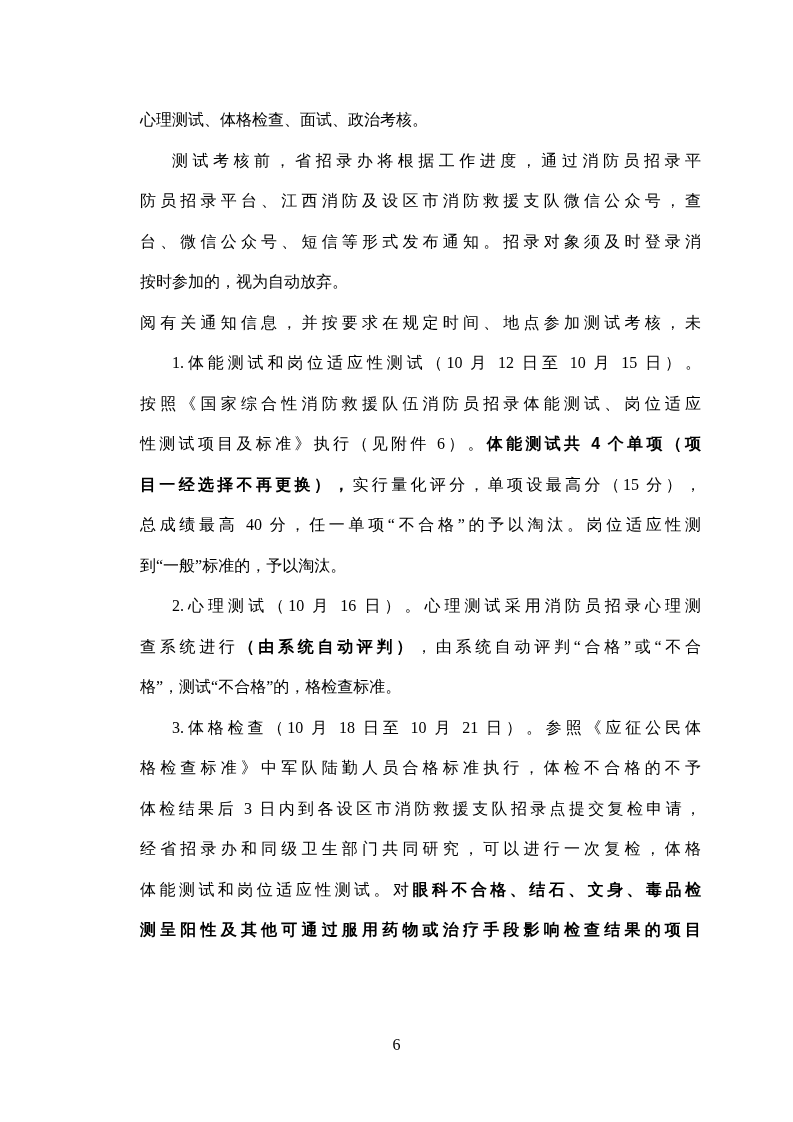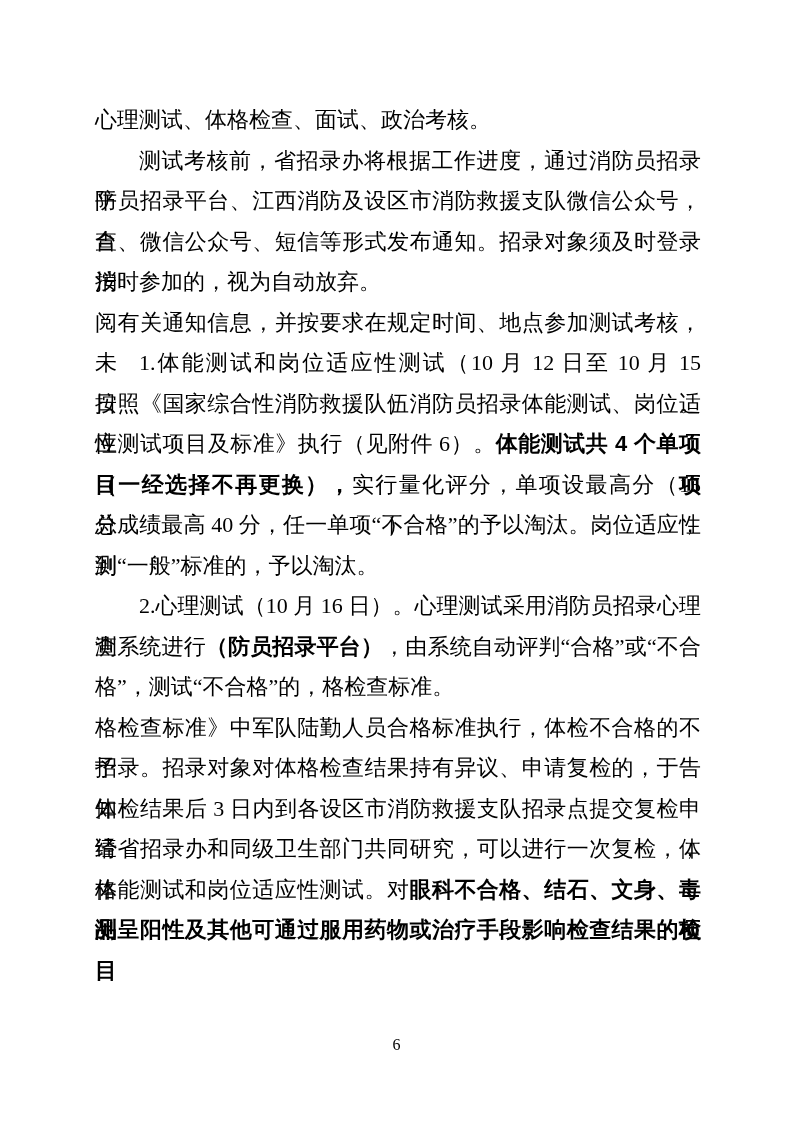--- a/index.html
+++ b/index.html
@@ -18,23 +18,24 @@
   }
   .text-block {
     position: absolute;
     left: 95px;
     top: 100px;
     width: 606px;
   }
   .line {
     height: 40.5px;
     line-height: 40.5px;
-    font-size: 22px;
+    font-size: 16px;
     white-space: normal;
     overflow: visible;
+    margin-left: 45px;
   }
   .line.j {
     text-align: justify;
     text-align-last: justify;
     text-justify: inter-ideograph;
     text-justify: inter-character;
   }
   .line.ind {
     text-indent: 2em;
   }
@@ -64,23 +65,23 @@
       <div class="line j"><span>台、微信公众号、短信等形式发布通知。招录对象须及时登录消</span></div>
       <div class="line"><span>按时参加的，视为自动放弃。</span></div>
       <div class="line j"><span>阅有关通知信息，并按要求在规定时间、地点参加测试考核，未</span></div>
       <div class="line j ind"><span>1.体能测试和岗位适应性测试（10 月 12 日至 10 月 15 日）。</span></div>
       <div class="line j"><span>按照《国家综合性消防救援队伍消防员招录体能测试、岗位适应</span></div>
       <div class="line j"><span>性测试项目及标准》执行（见附件 6）。</span><span class="b">体能测试共 4 个单项（项</span></div>
       <div class="line j"><span class="b">目一经选择不再更换），</span><span>实行量化评分，单项设最高分（15 分），</span></div>
       <div class="line j"><span>总成绩最高 40 分，任一单项“不合格”的予以淘汰。岗位适应性测</span></div>
       <div class="line"><span>到“一般”标准的，予以淘汰。</span></div>
       <div class="line j ind"><span>2.心理测试（10 月 16 日）。心理测试采用消防员招录心理测</span></div>
-      <div class="line j"><span>查系统进行</span><span class="b">（防员招录平台）</span><span>，由系统自动评判“合格”或“不合</span></div>
+      <div class="line j"><span>查系统进行</span><span class="b">（由系统自动评判）</span><span>，由系统自动评判“合格”或“不合</span></div>
       <div class="line"><span>格”，测试“不合格”的，格检查标准。</span></div>
+      <div class="line j ind"><span>3.体格检查（10 月 18 日至 10 月 21 日）。参照《应征公民体</span></div>
       <div class="line j"><span>格检查标准》中军队陆勤人员合格标准执行，体检不合格的不予</span></div>
-      <div class="line j"><span>招录。招录对象对体格检查结果持有异议、申请复检的，于告知</span></div>
       <div class="line j"><span>体检结果后 3 日内到各设区市消防救援支队招录点提交复检申请，</span></div>
       <div class="line j"><span>经省招录办和同级卫生部门共同研究，可以进行一次复检，体格</span></div>
       <div class="line j"><span>体能测试和岗位适应性测试。对</span><span class="b">眼科不合格、结石、文身、毒品检</span></div>
       <div class="line j"><span class="b">测呈阳性及其他可通过服用药物或治疗手段影响检查结果的项目</span></div>
     </div>
   <div class="page-number">6</div>
 </div>
 
 </body></html>

